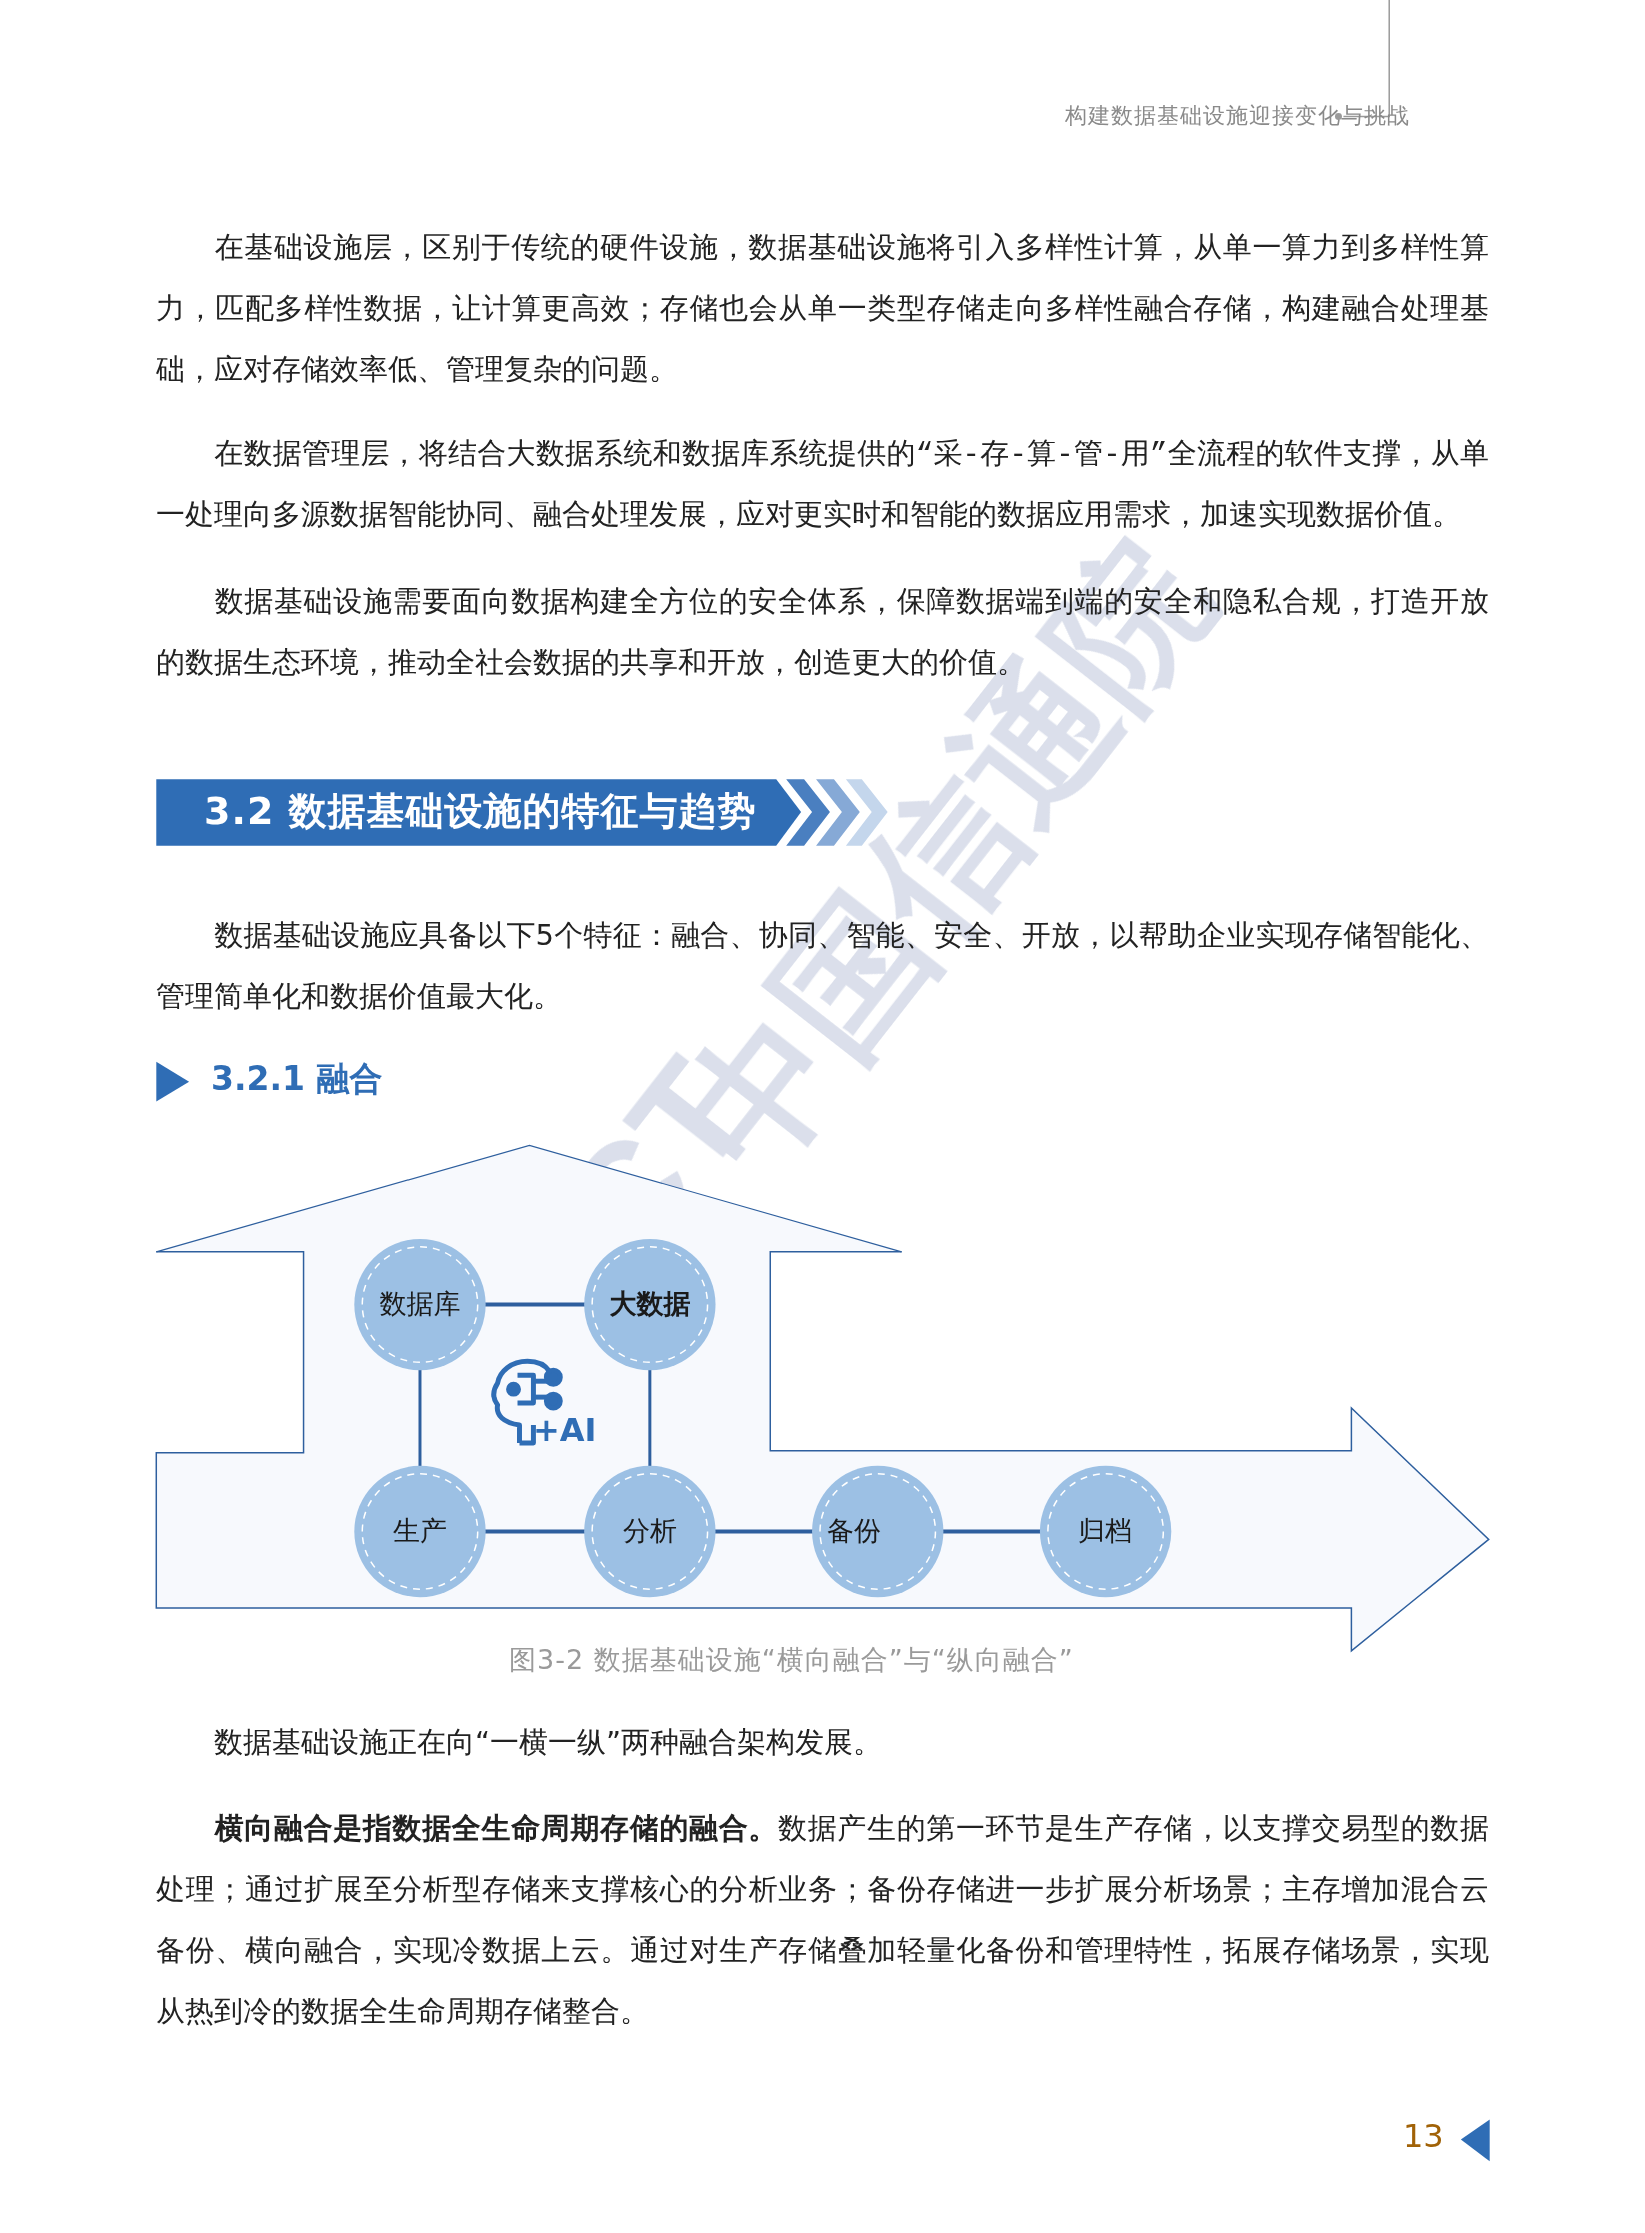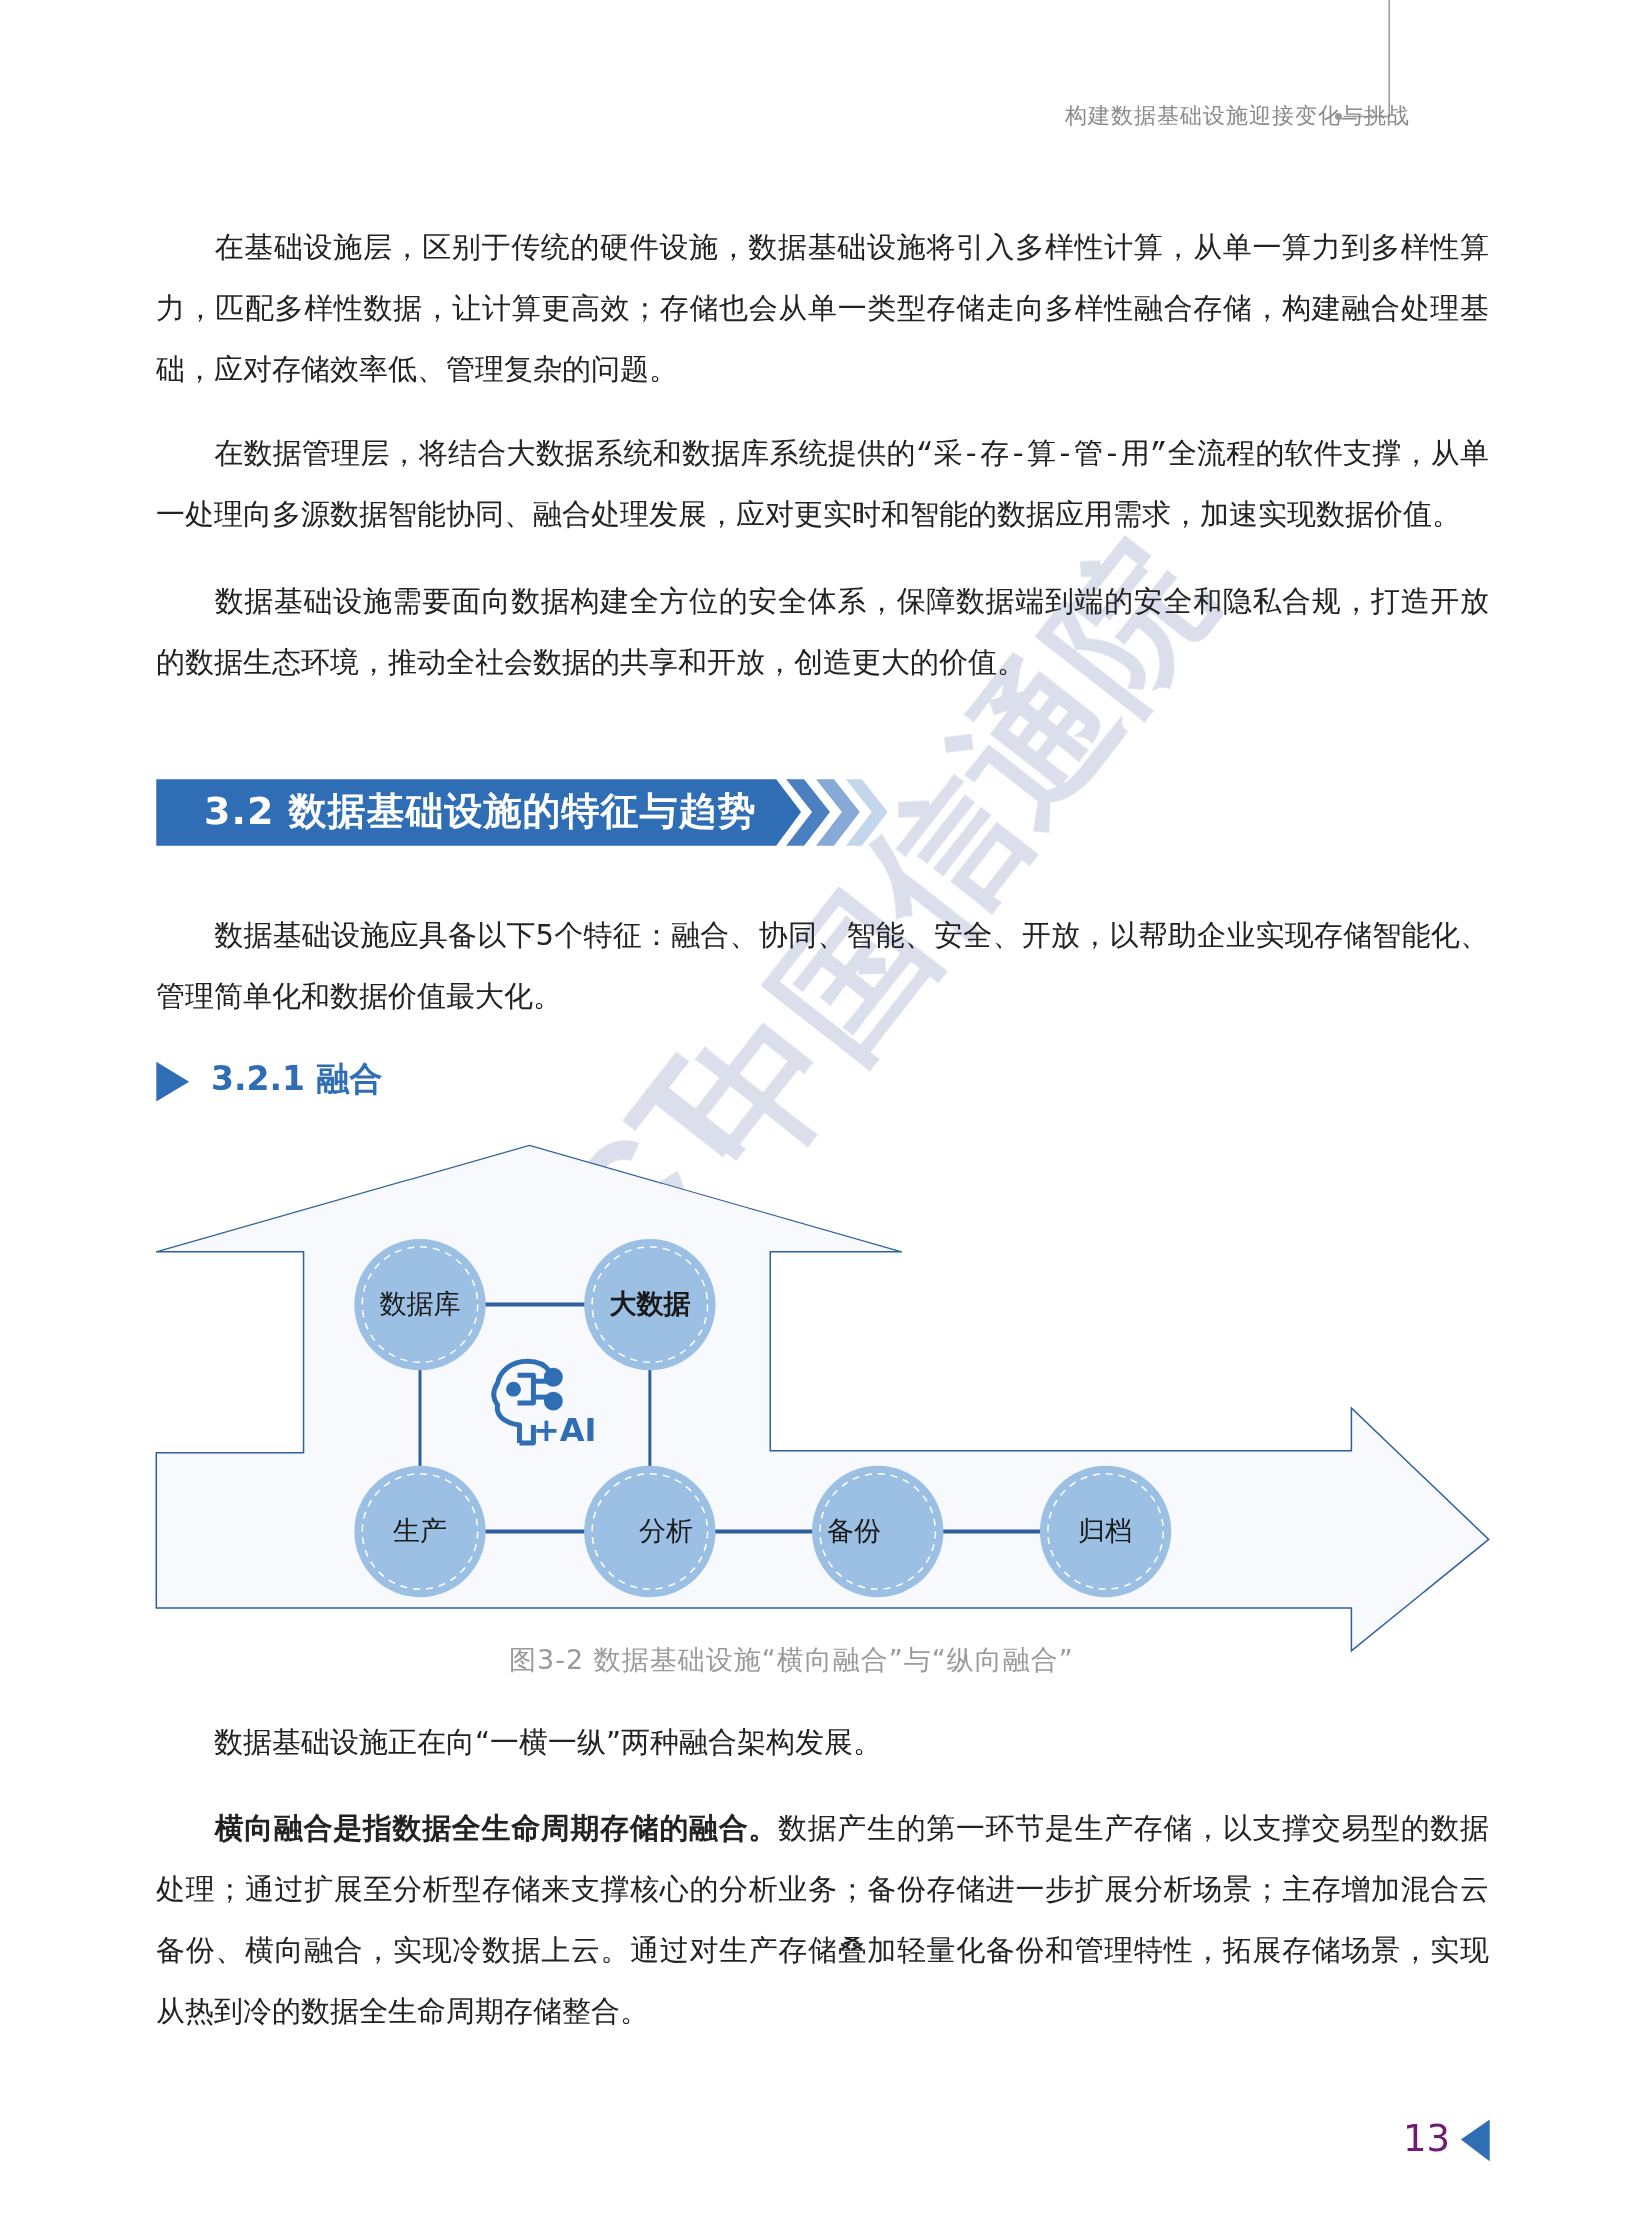--- a/index.html
+++ b/index.html
@@ -7,21 +7,21 @@
          font-family:"DejaVu Sans","Liberation Sans",sans-serif; color:#222; }
   .abs { position:absolute; }
   .hdr-text { left:1065px; top:101px; font-size:22px; color:#8a8a8a; letter-spacing:1px; white-space:nowrap; }
   .para { position:absolute; left:156px; width:1333px; font-size:29px; line-height:61px; color:#222; text-align:justify; text-align-last:left; }
   .para .ind { display:inline-block; width:58px; }
   .para b { font-weight:bold; }
   .banner-text { left:204px; top:786px; font-size:38px; font-weight:bold; color:#fff; white-space:nowrap; letter-spacing:1px; }
   .sub-text { left:211px; top:1057px; font-size:33px; font-weight:bold; color:#2f6db5; white-space:nowrap; }
   .node-label { position:absolute; font-size:27px; color:#1a1a1a; white-space:nowrap; transform:translate(-50%,-50%); }
   .caption { left:509px; top:1642px; font-size:27px; color:#9a9a9a; white-space:nowrap; letter-spacing:1px; }
-  .pagenum { left:1403px; top:2117px; font-size:37px; color:#701a75; }
+  .pagenum { left:1403px; top:2117px; font-size:32px; color:#a16207; }
   .ai-label { left:533px; top:1411px; font-size:32px; font-weight:bold; color:#2f6db5; }
 </style>
 </head>
 <body>
 
 <svg class="abs" style="left:0;top:0" width="1646" height="2234" viewBox="0 0 1654 2245">
 
   <polyline points="1396,0 1396,117 1350,117" fill="none" stroke="#9a9a9a" stroke-width="1.5"></polyline>
   <circle cx="1345" cy="117" r="3.5" fill="#9a9a9a"></circle>
 
@@ -98,21 +98,21 @@
 
 <div class="abs banner-text">3.2 数据基础设施的特征与趋势</div>
 
 <div class="para" style="top:905px;"><span class="ind"></span><span>数据基础设施应具备以下5个特征：融合、协同、智能、安全、开放，以帮助企业实现存储智能化、管理简单化和数据价值最大化。</span></div>
 
 <div class="abs sub-text">3.2.1 融合</div>
 
 <div class="node-label" style="left:420px;top:1304px;">数据库</div>
 <div class="node-label" style="left:650px;top:1304px;font-weight:bold;">大数据</div>
 <div class="node-label" style="left:420px;top:1531px;">生产</div>
-<div class="node-label" style="left:650px;top:1531px;margin-left:16px;">分析</div>
+<div class="node-label" style="left:650px;top:1531px;">分析</div>
 <div class="node-label" style="left:854px;top:1531px;">备份</div>
 <div class="node-label" style="left:1105px;top:1531px;">归档</div>
 <div class="abs ai-label">+AI</div>
 
 <div class="abs caption">图3-2 数据基础设施“横向融合”与“纵向融合”</div>
 
 <div class="para" style="top:1712px;"><span class="ind"></span><span>数据基础设施正在向“一横一纵”两种融合架构发展。</span></div>
 
 <div class="para" style="top:1798px;"><span class="ind"></span><b>横向融合是指数据全生命周期存储的融合。</b><span>数据产生的第一环节是生产存储，以支撑交易型的数据处理；通过扩展至分析型存储来支撑核心的分析业务；备份存储进一步扩展分析场景；主存增加混合云备份、横向融合，实现冷数据上云。通过对生产存储叠加轻量化备份和管理特性，拓展存储场景，实现从热到冷的数据全生命周期存储整合。</span></div>
 

